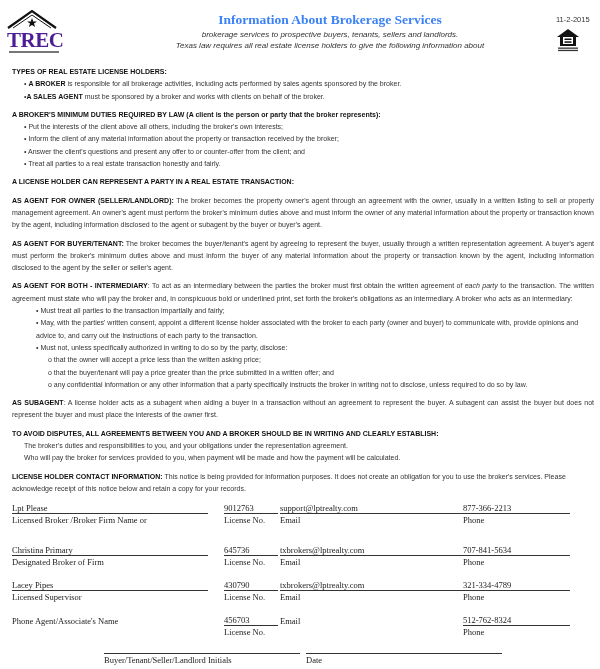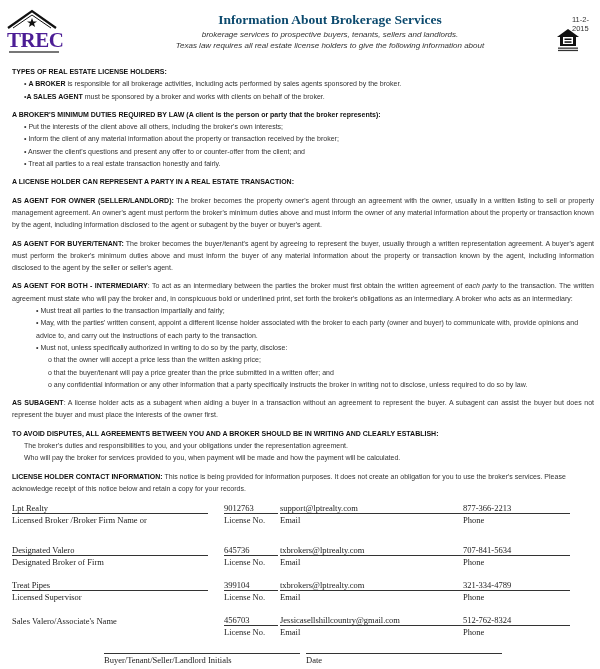--- a/index.html
+++ b/index.html
@@ -2,23 +2,23 @@
 <html><head>
   <meta charset="utf-8">
   <style>
     * { box-sizing: border-box; margin: 0; padding: 0; }
     html, body { width: 600px; height: 669px; background: #fff; overflow: hidden; }
     body { position: relative; color: #222; font-family: "Liberation Sans", sans-serif; }
     .abs { position: absolute; }
     .logo-trec { left: 5px; top: 8px; width: 54px; height: 44px; }
     .trec-text { position: absolute; left: 2px; top: 20px; font-family: "Liberation Serif", serif; font-weight: bold; font-size: 21px; letter-spacing: -0.5px; color: #4c1d95; }
     .trec-sub { position: absolute; left: 4px; top: 43px; width: 50px; height: 2px; background: #777; }
-    .title { left: 150px; top: 12px; width: 360px; text-align: center; font-family: "Liberation Serif", serif; font-weight: bold; font-size: 13.5px; color: #0c4a6e; }
+    .title { left: 150px; top: 12px; width: 360px; text-align: center; font-family: "Liberation Serif", serif; font-weight: bold; font-size: 13.5px; color: #3b82f6; }
     .subtitle { left: 150px; top: 29px; width: 360px; text-align: center; font-style: italic; font-size: 8px; line-height: 11px; color: #333; }
-    .date { left: 556px; top: 15px; font-size: 7.5px; color: #333; margin-left: 16px; }
+    .date { left: 556px; top: 15px; font-size: 7.5px; color: #333; }
     .eho { left: 556px; top: 28px; width: 24px; height: 24px; }
     .body-text { left: 12px; width: 582px; font-size: 7px; line-height: 12.3px; color: #333; }
     .h { font-weight: bold; color: #111; }
     .b { font-weight: bold; color: #111; }
     .p { text-align: justify; }
     .ind1 { padding-left: 12px; }
     .ind2 { padding-left: 24px; }
     .ind3 { padding-left: 36px; }
     .gap { height: 6px; }
     .contact { left: 12px; width: 582px; font-family: "Liberation Serif", serif; font-size: 8.5px; color: #222; }
@@ -94,82 +94,81 @@
   <div class="h">TO AVOID DISPUTES, ALL AGREEMENTS BETWEEN YOU AND A BROKER SHOULD BE IN WRITING AND CLEARLY ESTABLISH:</div>
   <div class="ind1">The broker's duties and responsibilities to you, and your obligations under the representation agreement.</div>
   <div class="ind1">Who will pay the broker for services provided to you, when payment will be made and how the payment will be calculated.</div>
   <div class="gap"></div>
   <div><span class="b">LICENSE HOLDER CONTACT INFORMATION:</span><span> This notice is being provided for information purposes. It does not create an obligation for you to use the broker's services. Please acknowledge receipt of this notice below and retain a copy for your records.</span></div>
 </div>
 
 <div class="abs contact" style="top:503px;height:166px;">
   <div class="crow" style="top:0;">
     <div class="cf f-name">
-        <span class="val">Lpt Realty</span>
+        <span class="val">Lpt Please</span>
         <span class="lbl">Licensed Broker /Broker Firm Name or</span>
       </div>
     <div class="cf f-lic">
         <span class="val">9012763</span>
         <span class="lbl">License No.</span>
       </div>
     <div class="cf f-email">
         <span class="val">support@lptrealty.com</span>
         <span class="lbl">Email</span>
       </div>
     <div class="cf f-phone">
         <span class="val">877-366-2213</span>
         <span class="lbl">Phone</span>
       </div>
   </div>
   <div class="crow" style="top:42px;">
     <div class="cf f-name">
-        <span class="val">Designated Valero</span>
+        <span class="val">Christina Primary</span>
         <span class="lbl">Designated Broker of Firm</span>
       </div>
     <div class="cf f-lic">
         <span class="val">645736</span>
         <span class="lbl">License No.</span>
       </div>
     <div class="cf f-email">
         <span class="val">txbrokers@lptrealty.com</span>
         <span class="lbl">Email</span>
       </div>
     <div class="cf f-phone">
         <span class="val">707-841-5634</span>
         <span class="lbl">Phone</span>
       </div>
   </div>
   <div class="crow" style="top:77px;">
     <div class="cf f-name">
-        <span class="val">Treat Pipes</span>
+        <span class="val">Lacey Pipes</span>
         <span class="lbl">Licensed Supervisor</span>
       </div>
     <div class="cf f-lic">
-        <span class="val">399104</span>
+        <span class="val">430790</span>
         <span class="lbl">License No.</span>
       </div>
     <div class="cf f-email">
         <span class="val">txbrokers@lptrealty.com</span>
         <span class="lbl">Email</span>
       </div>
     <div class="cf f-phone">
         <span class="val">321-334-4789</span>
         <span class="lbl">Phone</span>
       </div>
   </div>
   <div class="crow" style="top:112px;">
     <div class="cf f-name">
-        <span class="lbl">Sales Valero/Associate's Name</span>
+        <span class="lbl">Phone Agent/Associate's Name</span>
       </div>
     <div class="cf f-lic">
         <span class="val">456703</span>
         <span class="lbl">License No.</span>
       </div>
     <div class="cf f-email">
-        <span class="val">Jessicasellshillcountry@gmail.com</span>
         <span class="lbl">Email</span>
       </div>
     <div class="cf f-phone">
         <span class="val">512-762-8324</span>
         <span class="lbl">Phone</span>
       </div>
   </div>
   <div class="sig" style="left:92px;top:149px;width:196px;">
     <span class="line"></span>
     <span class="lbl">Buyer/Tenant/Seller/Landlord Initials</span>

